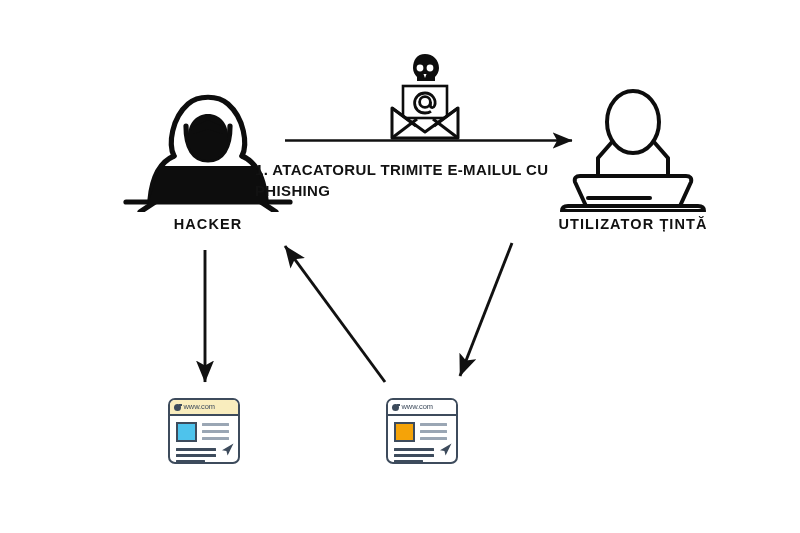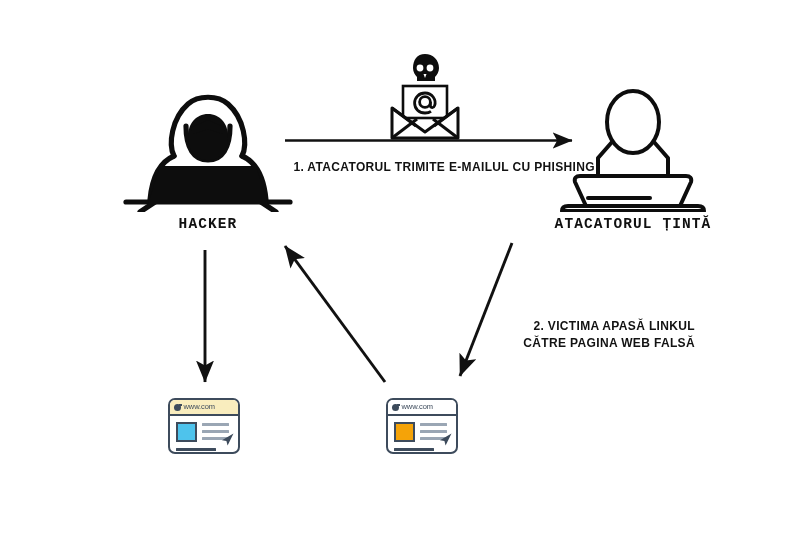--- a/index.html
+++ b/index.html
@@ -15,45 +15,45 @@
     overflow: hidden;
     font-family: "Liberation Sans", sans-serif;
   }
   .abs { position: absolute; }
 
   
   .step-label {
     position: absolute;
     font-family: "Liberation Sans", sans-serif;
     font-weight: bold;
-    font-size: 12px;
+    font-size: 15px;
     letter-spacing: 0.35px;
     color: #121212;
-    text-align: right;
+    text-align: left;
     line-height: 1.42;
     white-space: pre-line;
   }
 
   
   .node-caption {
     position: absolute;
-    font-family: Liberation Mono, monospace;
+    font-family: Liberation Sans, sans-serif;
     font-weight: bold;
     font-size: 14.5px;
     letter-spacing: 1.1px;
     color: #111111;
     text-align: center;
     white-space: nowrap;
   }
 
   
   .browser {
     position: absolute;
     width: 72px;
-    height: 56px;
+    height: 66px;
     border: 2.6px solid #3d4b5c;
     border-radius: 7px;
     background: #ffffff;
     box-sizing: border-box;
     overflow: hidden;
   }
   .browser-bar {
     height: 16px;
     border-bottom: 2.6px solid #3d4b5c;
     box-sizing: border-box;
@@ -187,21 +187,21 @@
   <svg class="figure" style="left:558px; top:84px;" width="150" height="128" viewBox="0 0 150 128">
     <g fill="none" stroke="#0d0d0d" stroke-width="4" stroke-linecap="round" stroke-linejoin="round">
       <ellipse cx="75" cy="38" rx="26" ry="31"></ellipse>
       <path d="M54,58 L40,74 L40,92"></path>
       <path d="M96,58 L110,74 L110,92"></path>
       <path d="M22,92 L128,92 C132,92 134,94 133,98 L122,122 L28,122 L17,98 C16,94 18,92 22,92 z"></path>
       <path d="M10,122 L140,122 C144,122 146,124 146,127 L4,127 C4,124 6,122 10,122 z"></path>
       <path d="M30,114 L92,114"></path>
     </g>
   </svg>
-  <div class="node-caption" style="left:543px; top:216px; width:180px;">ATACATORUL ȚINTĂ</div>
+  <div class="node-caption" style="left:543px; top:216px; width:180px;">UTILIZATOR ȚINTĂ</div>
 
   <div class="browser" style="left:168px; top:398px;">
     <div class="browser-bar" style="background:#f9edbe;">
       <span class="dot"></span>
       <span class="browser-url">www.com</span>
     </div>
     <div class="browser-body">
       <div class="thumb" style="background:#4ec3ec;"></div>
       <div class="bar-line" style="left:32px; top:7px;  width:27px;"></div>
       <div class="bar-line" style="left:32px; top:14px; width:27px;"></div>
@@ -229,18 +229,16 @@
       <div class="bar-line dark" style="left:6px; top:38px; width:40px;"></div>
       <div class="bar-line dark" style="left:6px; top:44px; width:29px;"></div>
       <svg class="cursor-arrow" width="15" height="16" viewBox="0 0 15 16">
         <path d="M13.5,2.5 L2,9.2 L6.4,10.1 L7.6,14.4 z" fill="#3d4b5c"></path>
       </svg>
     </div>
   </div>
 
   <div class="step-label" style="left:255px; top:159px; width:340px;">1. ATACATORUL TRIMITE E-MAILUL  CU PHISHING</div>
 
-  <div class="step-label" style="left:505px; top:318px; width:190px;">2. VICTIMA APASĂ LINKUL
-CĂTRE PAGINA WEB FALSĂ</div>
 
 
 
 </div>
 
 </body></html>

